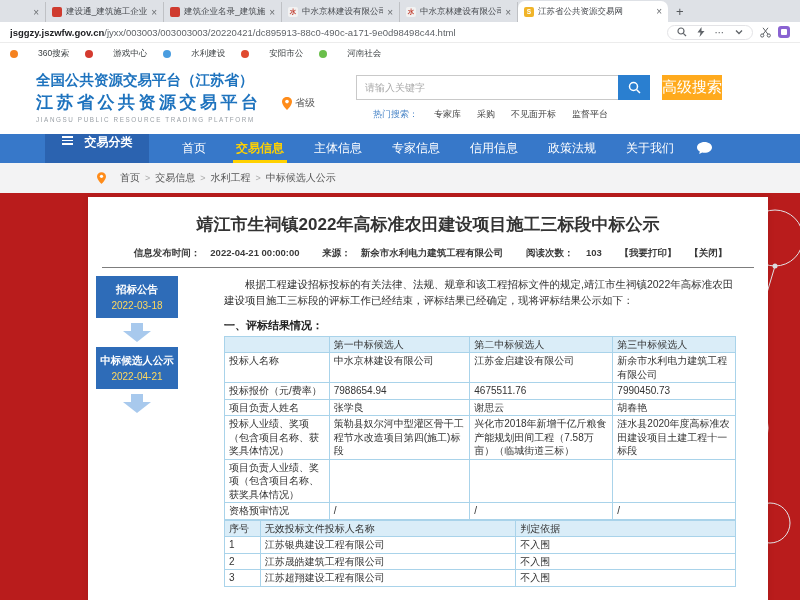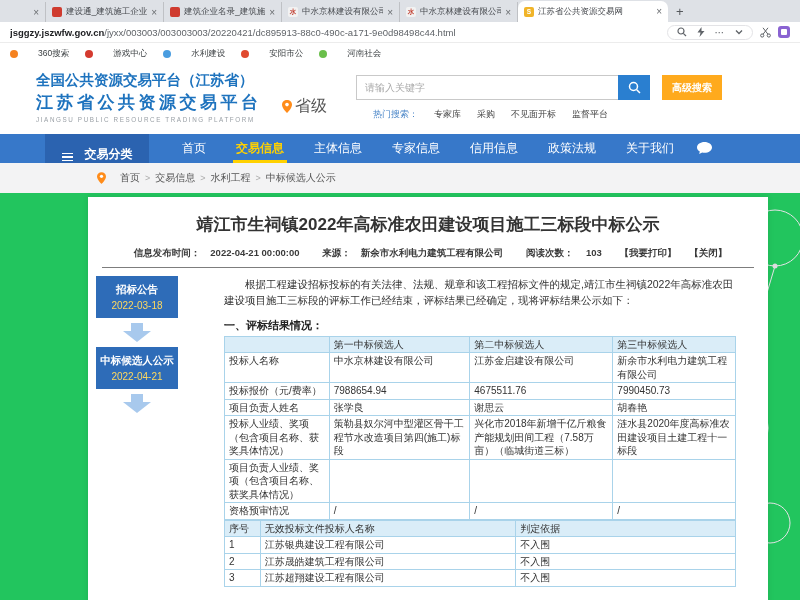--- a/index.html
+++ b/index.html
@@ -30,47 +30,47 @@
   .bookmarks { height:21px; background:#fff; display:flex; align-items:center; gap:16px; padding:0 10px; font-size:8.5px; color:#3c4043; }
   .bm { display:flex; align-items:center; gap:20px; white-space:nowrap; }
   .bmdot { width:8px; height:8px; border-radius:50%; flex:0 0 auto; }
 
   
   .siteheader { height:70px; background:#fff; position:relative; }
   .logo { position:absolute; left:36px; top:7px; }
   .logo .l1 { color:#1e73be; font-weight:bold; font-size:14.5px; }
   .logo .l2 { color:#1e73be; font-weight:bold; font-size:17px; letter-spacing:3.5px; margin-top:1px; }
   .logo .l3 { color:#9aa0a6; font-size:6.3px; letter-spacing:1.6px; margin-top:2px; }
-  .region { position:absolute; left:282px; top:32px; display:flex; align-items:center; gap:3px; font-size:16px; color:#555; }
+  .region { position:absolute; left:282px; top:32px; display:flex; align-items:center; gap:3px; font-size:10px; color:#555; }
   .searchwrap { position:absolute; left:356px; top:11px; display:flex;border-radius:8px; }
   .searchinput { width:262px; height:25px; border:1px solid #c9c9c9; border-right:none; font-size:10px; padding:0 8px; color:#333; outline:none; }
   .searchinput::placeholder { color:#aaa; }
   .searchbtn { width:32px; height:25px; background:#2a7fd0; border:none; display:flex; align-items:center; justify-content:center; }
-  .advbtn { margin-left:12px; width:60px; height:25px; background:#ffaa1d; color:#fff; border:none; font-size:10px; font-weight:bold; }
+  .advbtn { margin-left:12px; width:60px; height:25px; background:#ffaa1d; color:#fff; border:none; font-size:15px; font-weight:normal; }
   .hotrow { position:absolute; left:373px; top:44px; display:flex; gap:16px; font-size:9px; color:#444; }
   .hotrow .hl { color:#4a86c8; }
 
   
   .navbar { height:29px; background:#3778c9; display:flex; align-items:stretch; position:relative; }
-  .navcat { margin-left:45px; width:104px; background:#2b63b0; color:#fff; font-size:12px; font-weight:bold; display:flex; align-items:flex-end; justify-content:center; gap:12px; }
+  .navcat { margin-left:45px; width:104px; background:#2b63b0; color:#fff; font-size:12px; font-weight:bold; display:flex; align-items:flex-start; justify-content:center; gap:12px; }
   .menuicon { display:inline-block; width:11px; }
   .menuicon i { display:block; height:1.5px; background:#fff; margin:2px 0; }
   .navitems { display:flex; align-items:stretch; margin-left:18px; }
   .navitem { color:#fff; font-size:12px; display:flex; align-items:center; padding:0 15px; position:relative; }
   .navitem.active { color:#ffd100; font-weight:bold; }
   .navitem.active::after { content:""; position:absolute; left:12px; right:12px; bottom:0; height:3px; background:#ffd100; }
   .navchat { display:flex; align-items:center; margin-left:8px; }
 
   
   .breadcrumb { height:30px; background:#f3f3f4; display:flex; align-items:center; padding-left:97px; font-size:10px; color:#555; }
   .bc-items { display:flex; align-items:center; margin-left:4px; }
   .bc-items .sep { color:#aaa; margin:0 5px; font-size:9px; }
 
   
-  .main { height:407px; background:#22c55e; position:relative;padding-left:12px; }
+  .main { height:407px; background:#b91c1c; position:relative;padding-left:12px; }
   .pattern { position:absolute; right:0; top:0; pointer-events:none; }
   .card { position:absolute; left:88px; top:4px; width:680px; min-height:420px; background:#fff; box-shadow:0 0 6px rgba(0,0,0,.10); padding-bottom:30px; }
   .arttitle { text-align:center; font-size:17px; font-weight:bold; color:#333; margin-top:16px; padding:0 30px; }
   .infoline { text-align:center; font-size:9.5px; font-weight:bold; color:#3a3a3a; margin-top:11px; }
   .infoline span { margin:0 5px; }
   .divider { border:none; border-top:1px solid #7d7d7d; margin:7px 14px 0 14px; }
   .bodyrow { display:flex; margin-top:8px; }
 
   .steps { width:82px; margin-left:8px; flex:0 0 auto; }
   .stepbox { background:#2e6cb8; color:#fff; text-align:center; padding:7px 2px; }

